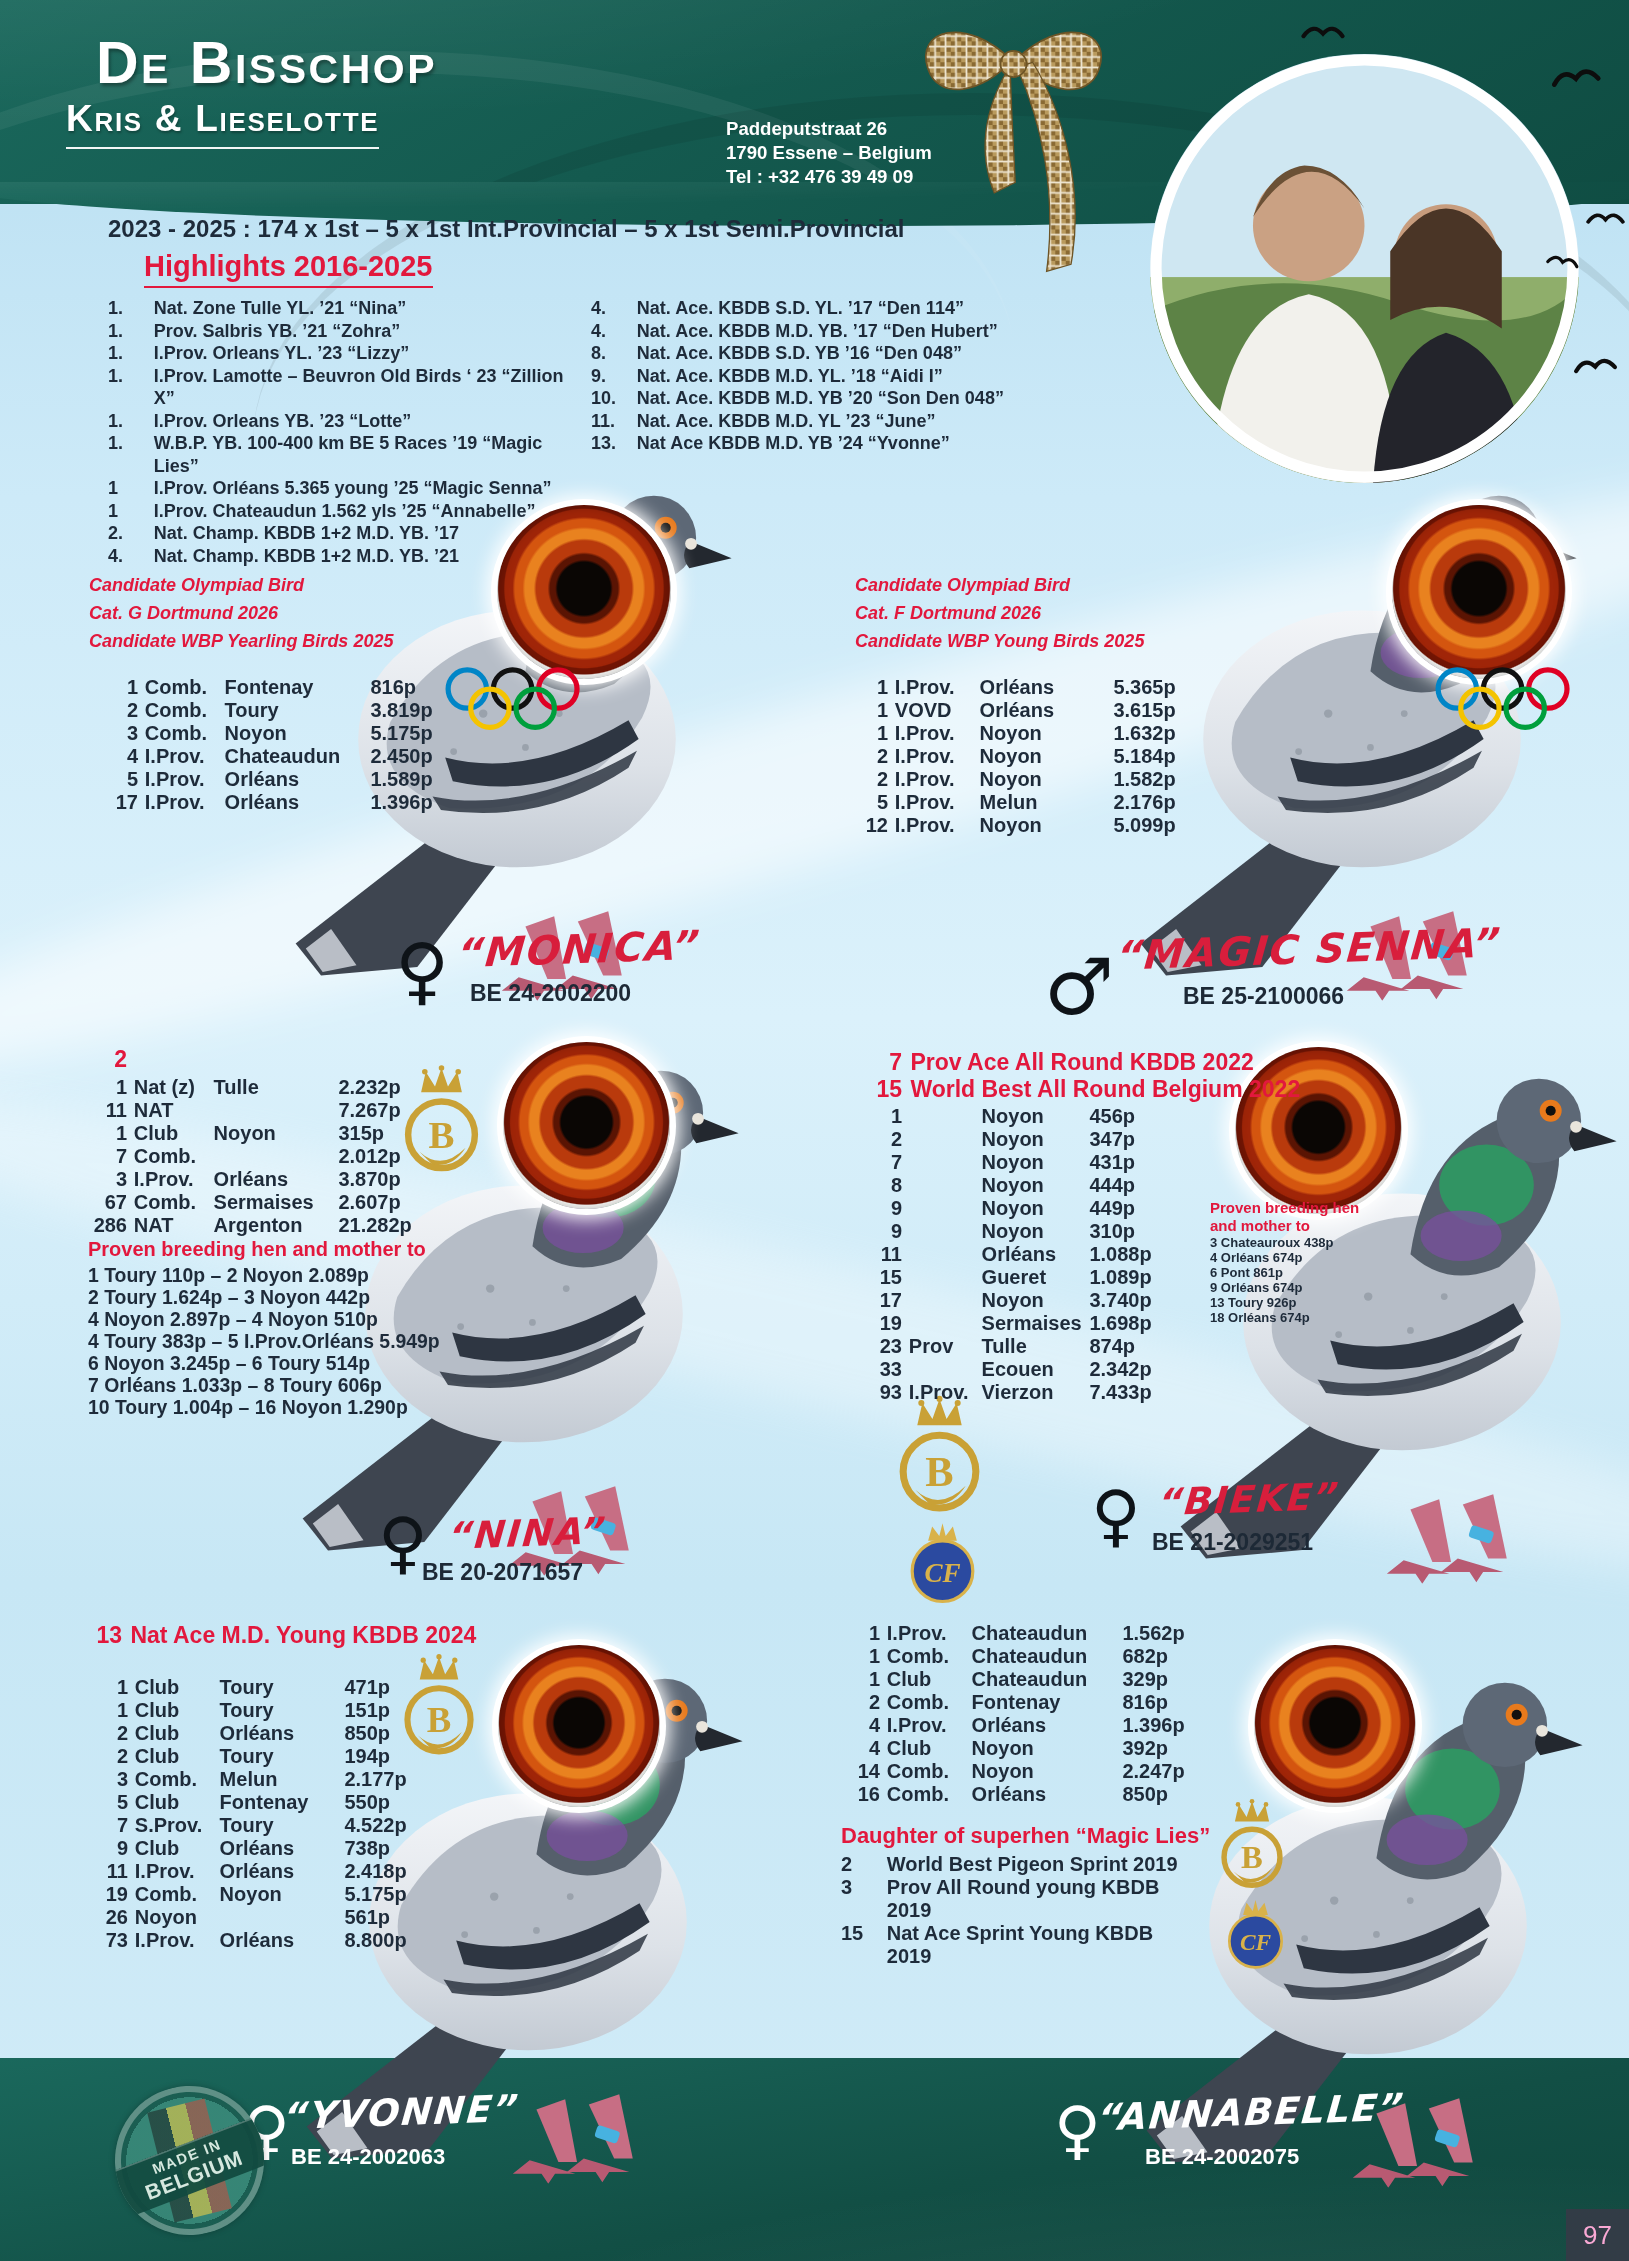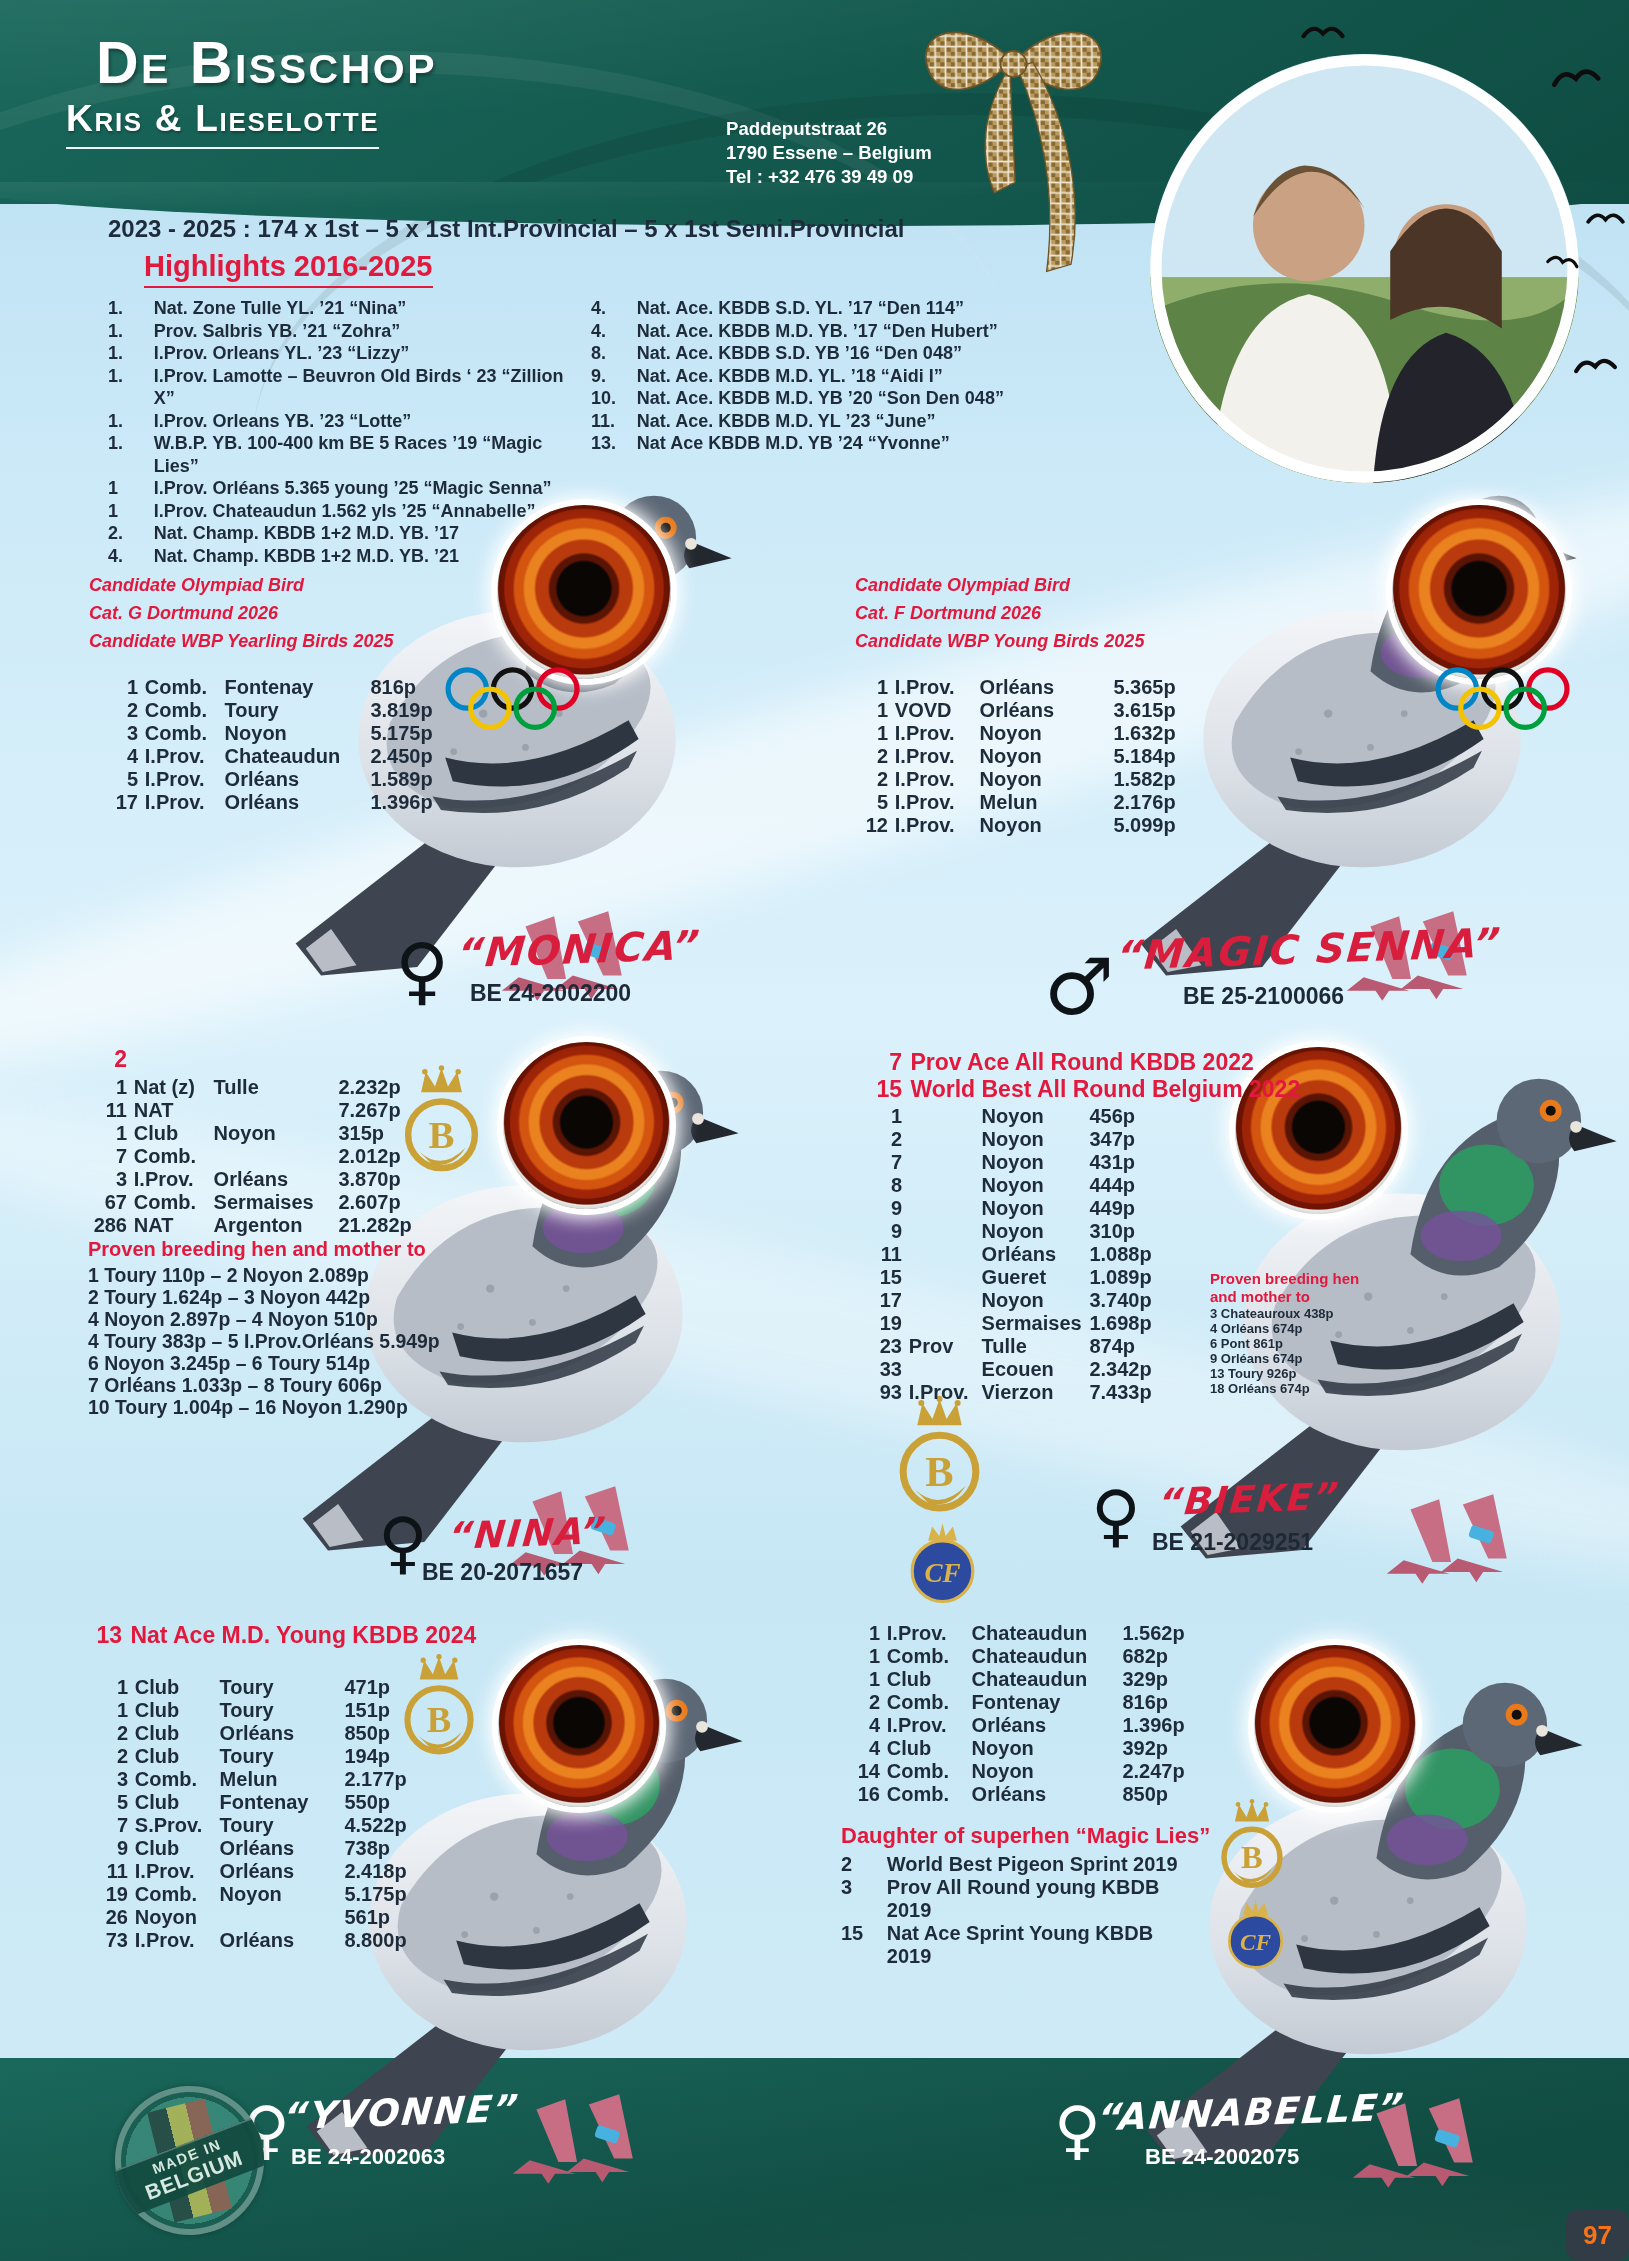--- a/index.html
+++ b/index.html
@@ -67,22 +67,22 @@
     background:radial-gradient(circle,rgba(58,138,122,.9) 0 60%,rgba(27,94,82,.95) 60% 100%);
     box-shadow:inset 0 0 0 6px rgba(225,238,232,.35),0 0 6.8px rgba(0,0,0,.25);}
   .badge .disc::before{content:"";position:absolute;left:30%;top:12%;width:40%;height:76%;
     background:linear-gradient(90deg,rgba(25,25,25,.5) 0 33%,rgba(235,205,70,.6) 33% 66%,rgba(215,70,55,.5) 66%);}
   .badge .ribbon{position:absolute;left:-14%;top:38%;width:128%;height:33%;transform:rotate(-7deg);
     background:rgba(18,74,64,.94);display:flex;flex-direction:column;align-items:center;justify-content:center;
     color:#d6e8df;font-weight:700;box-shadow:inset 0 1.7px 0 rgba(255,255,255,.25);}
   .badge .ribbon .l1{font-size:14.4px;letter-spacing:1.7px;}
   .badge .ribbon .l2{font-size:21px;letter-spacing:0.8px;}
   .page-num{position:absolute;right:0;bottom:0;width:63px;height:52px;z-index:7;background:#323c46;
-    color:#f97316;font-size:26px;font-weight:700;display:flex;align-items:center;justify-content:center;border-radius:13px;}
-  .side-note{position:absolute;left:1210px;top:1270px;z-index:5;width:177px;}
+    color:#f9a8d4;font-size:26px;font-weight:400;display:flex;align-items:center;justify-content:center;}
+  .side-note{position:absolute;left:1210px;top:1199px;z-index:5;width:177px;}
   .side-note .t{color:#e2183d;font-weight:700;font-size:15px;line-height:18px;}
   .side-note .line{color:#1e2b3a;font-weight:700;font-size:13px;line-height:15px;}
 </style>
 </head>
 <body>
 
 <svg width="0" height="0" style="position:absolute">
   <defs>
     <linearGradient id="bodyGrad" x1="0" y1="0" x2="0" y2="1">
       <stop offset="0" stop-color="#f3f5f8"></stop>

